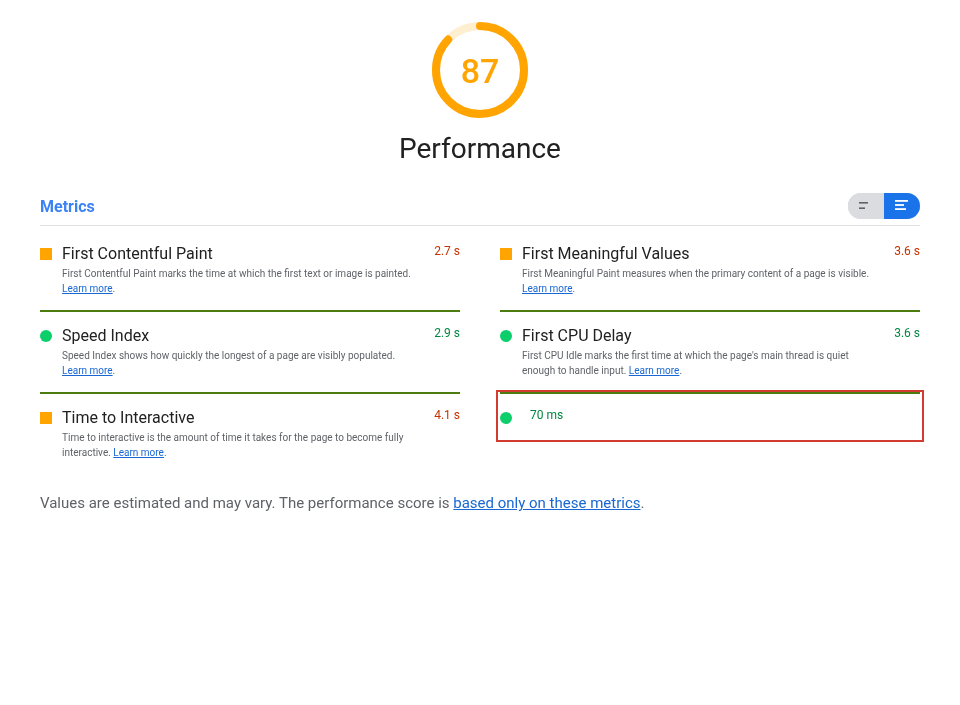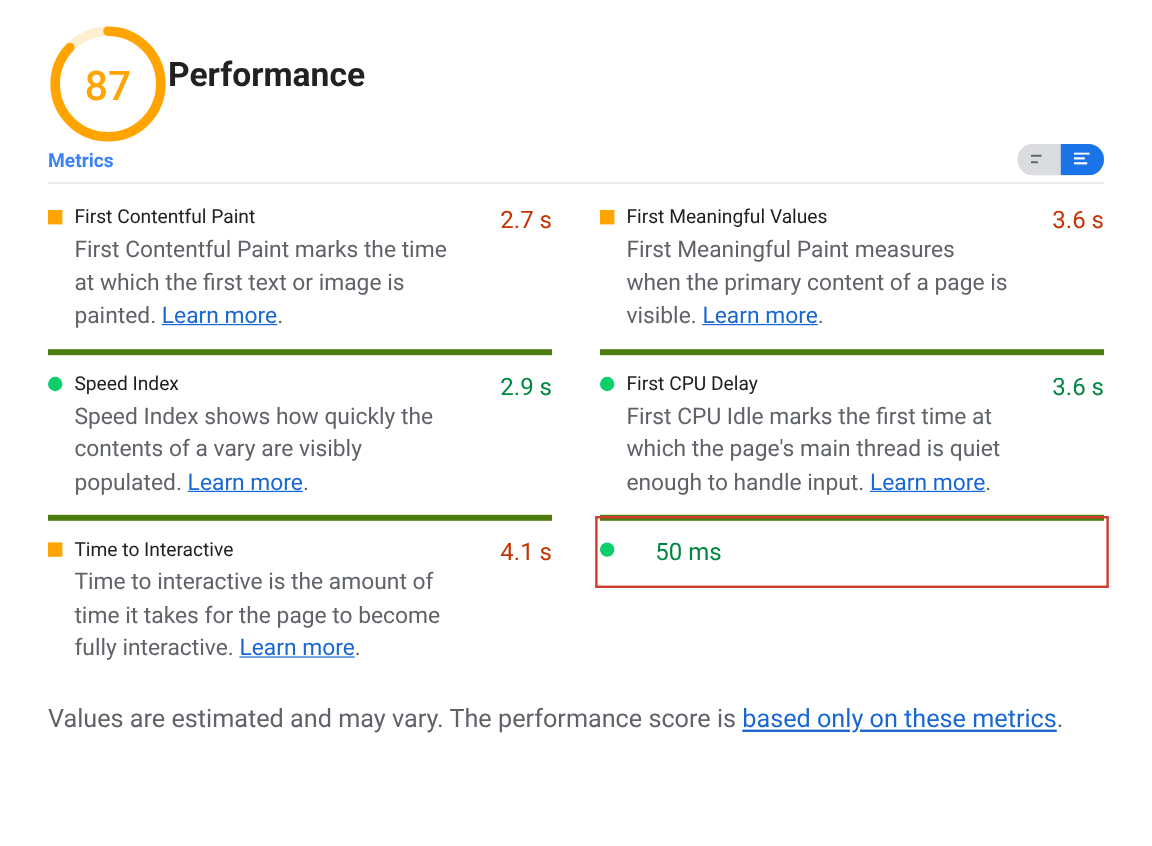--- a/index.html
+++ b/index.html
@@ -8,29 +8,29 @@
     padding: 0;
     font-family: Roboto, -apple-system, "Segoe UI", Helvetica, Arial, sans-serif;
     color: #212121;
     background: #fff;
     width: 960px;
     height: 705px;
   }
   .page { padding: 20px 40px 0 40px; }
 
   
-  .gauge-wrap { display: flex; flex-direction: row; align-items: center; }
+  .gauge-wrap { display: flex; flex-direction: column; align-items: center; }
   .gauge { width: 100px; height: 100px; }
   .gauge-track { fill: none; stroke: #ffa400; stroke-opacity: 0.18; stroke-width: 8; }
   .gauge-arc { fill: none; stroke: #ffa400; stroke-width: 8; stroke-linecap: round; }
   .gauge-text {
     font-size: 34px; font-weight: 500; fill: #ffa400;
     text-anchor: middle; dominant-baseline: middle;
   }
-  .category-title { font-size: 28px; font-weight: 700; margin: 12px 0 28px 0; color:#212121; }
+  .category-title { font-size: 28px; font-weight: 400; margin: 12px 0 28px 0; color:#212121; }
 
   
   .metrics-header {
     display: flex; justify-content: space-between; align-items: center;
     border-bottom: 1px solid #e0e0e0; padding-bottom: 6px; margin-bottom: 4px;
   }
   .metrics-header h3 { margin:0; font-size:16px; font-weight:700; color:#3b82f6; }
   .toggle-group {
     display: flex; border-radius: 20px; overflow: hidden;
     box-shadow: 0 0 0 1px #e0e0e0 inset; background:#dadce0;
@@ -40,41 +40,41 @@
     font-size: 14px; background:#dadce0; border:none; cursor:pointer; padding:0;
   }
   .toggle-btn.active { background:#1a73e8; }
   .toggle-btn svg { display:block; }
 
   
   .metrics-grid { display:flex; gap: 40px; }
   .metrics-col { flex:1 1 0; }
 
   .metric {
-    display:flex; padding: 14px 0 14px 0; border-bottom:5px solid #4d7c0f;
+    display:flex; padding: 14px 0 14px 0; border-bottom:2px solid #4d7c0f;
     gap: 10px; position: relative;
   }
   .metric:last-child { border-bottom:none; }
   .bullet { width:12px; height:12px; flex:0 0 12px; margin-top:4px; }
   .bullet.square { background:#ffa400; }
   .bullet.circle { background:#0cce6b; border-radius:50%; }
   .metric-body { flex:1 1 auto; min-width:0; }
   .metric-title { font-size:16px; color:#212121; }
-  .metric-desc { font-size:19px; color:#5f6368; margin-top:4px; line-height:1.45; }
+  .metric-desc { font-size:10px; color:#5f6368; margin-top:4px; line-height:1.45; }
   .metric-desc a, .footnote a { color:#1967d2; text-decoration: underline; cursor:pointer; }
-  .metric-value { flex:0 0 auto; font-size:20px; white-space:nowrap; margin-left:24px; }
+  .metric-value { flex:0 0 auto; font-size:12px; white-space:nowrap; margin-left:8px; }
   .val-average { color:#c33300; } 
   .val-fast { color:#018642; }
 
   .metric.highlight {
     outline: 2px solid #d23b2f; outline-offset: 2px;
     border-bottom: none;
   }
 
-  .footnote { color:#5f6368; font-size:21px; margin-top:20px; }
+  .footnote { color:#5f6368; font-size:15px; margin-top:20px; }
 </style>
 </head>
 <body>
 
 <div class="page">
 
   <div class="gauge-wrap">
     <svg class="gauge" viewBox="0 0 100 100">
       <circle class="gauge-track" cx="50" cy="50" r="44"></circle>
       <circle class="gauge-arc" id="gauge-arc" cx="50" cy="50" r="44" transform="rotate(-90 50 50)" stroke-dasharray="240.52 276.46"></circle>
@@ -109,21 +109,21 @@
           <div class="metric-body">
             <div class="metric-title">First Contentful Paint</div>
             <div class="metric-desc"><span>First Contentful Paint marks the time at which the first text or image is painted. </span><a>Learn more</a><span>.</span></div>
           </div>
           <div class="metric-value val-average">2.7 s</div>
         </div>
         <div class="metric">
           <span class="bullet circle"></span>
           <div class="metric-body">
             <div class="metric-title">Speed Index</div>
-            <div class="metric-desc"><span>Speed Index shows how quickly the contents of a vary are visibly populated. </span><a>Learn more</a><span>.</span></div>
+            <div class="metric-desc"><span>Speed Index shows how quickly the longest of a page are visibly populated. </span><a>Learn more</a><span>.</span></div>
           </div>
           <div class="metric-value val-fast">2.9 s</div>
         </div>
         <div class="metric">
           <span class="bullet square"></span>
           <div class="metric-body">
             <div class="metric-title">Time to Interactive</div>
             <div class="metric-desc"><span>Time to interactive is the amount of time it takes for the page to become fully interactive. </span><a>Learn more</a><span>.</span></div>
           </div>
           <div class="metric-value val-average">4.1 s</div>
@@ -141,21 +141,21 @@
         <div class="metric">
           <span class="bullet circle"></span>
           <div class="metric-body">
             <div class="metric-title">First CPU Delay</div>
             <div class="metric-desc"><span>First CPU Idle marks the first time at which the page's main thread is quiet enough to handle input. </span><a>Learn more</a><span>.</span></div>
           </div>
           <div class="metric-value val-fast">3.6 s</div>
         </div>
         <div class="metric highlight">
           <span class="bullet circle"></span>
-          <div class="metric-value val-fast">50 ms</div>
+          <div class="metric-value val-fast">70 ms</div>
         </div>
       </div>
     </div>
 
   <div class="footnote">
     <span>Values are estimated and may vary. The performance score is </span><a>based only on these metrics</a><span>.</span>
   </div>
 
 </div>
 

